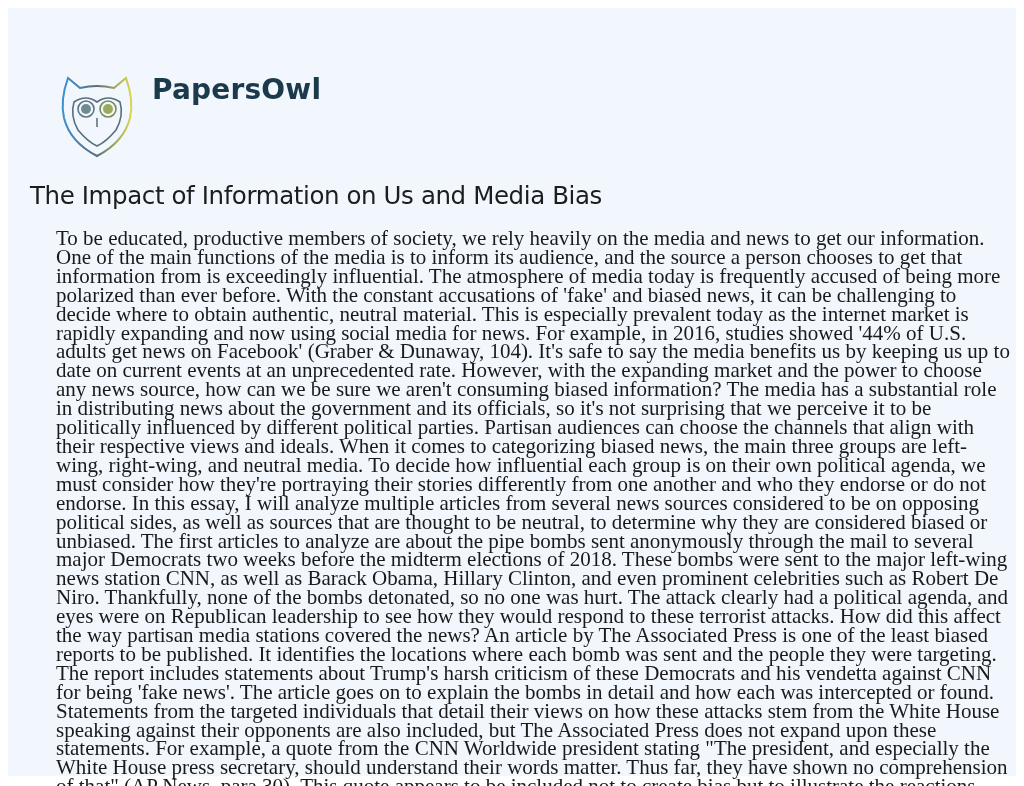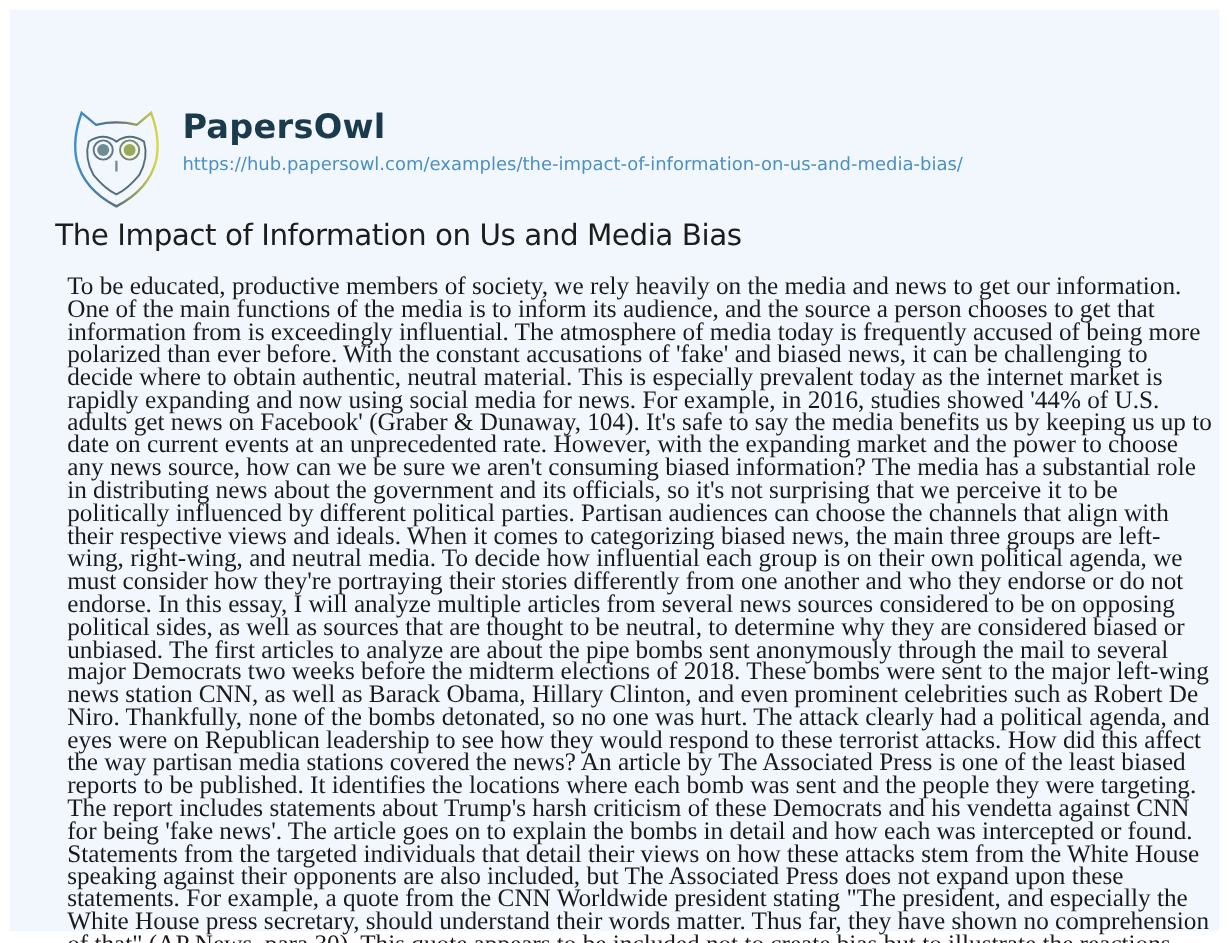--- a/index.html
+++ b/index.html
@@ -20,21 +20,20 @@
       width: 1008px;
       height: 768px;
       background: #f2f6fd;
     }
     .brand {
       position: absolute;
       left: 50px;
       top: 64px;
       display: flex;
       align-items: flex-start;
-      margin-top: 16px;
     }
     .logo {
       width: 78px;
       height: 86px;
       margin-right: 16px;
       margin-top: 0px;
     }
     .brand-text {
       display: flex;
       flex-direction: column;
@@ -52,21 +51,21 @@
       font-family: "DejaVu Sans", sans-serif;
       font-size: 15px;
       color: #4a90c2;
       line-height: 20px;
       margin-top: 5px;
       text-decoration: none;
       white-space: nowrap;
     }
     .page-title {
       position: absolute;
-      left: 38px;
+      left: 22px;
       top: 170px;
       margin: 0;
       font-family: "DejaVu Sans", sans-serif;
       font-weight: normal;
       font-size: 24.5px;
       color: #1d1d1d;
       letter-spacing: -0.4px;
       line-height: 36px;
     }
     .body-text {
@@ -97,20 +96,19 @@
       <path d="M10 6 L22 16 Q39 12 56 16 L68 6 Q76 28 72 46 Q66 70 39 84 Q12 70 6 46 Q2 28 10 6 Z" fill="none" stroke="url(#owlgrad)" stroke-width="2"></path>
       <path d="M16 30 Q28 22 39 30 Q50 22 62 30 Q66 44 58 58 Q48 70 39 74 Q30 70 20 58 Q12 44 16 30 Z" fill="none" stroke="#55707c" stroke-width="1.6"></path>
       <circle cx="28" cy="37" r="8" fill="none" stroke="#5f7580" stroke-width="1.6"></circle>
       <circle cx="28" cy="37" r="5" fill="#6f8c95"></circle>
       <circle cx="50" cy="37" r="8" fill="none" stroke="#7a8a5a" stroke-width="1.6"></circle>
       <circle cx="50" cy="37" r="5" fill="#9aaa5a"></circle>
       <line x1="39" y1="46" x2="39" y2="55" stroke="#7c8f96" stroke-width="2"></line>
     </svg>
     <div class="brand-text">
       <div class="brand-name">PapersOwl</div>
-      <a class="brand-url">https://hub.papersowl.com/examples/the-impact-of-information-on-us-and-media-bias/</a>
     </div>
   </div>
 
   <h1 class="page-title">The Impact of Information on Us and Media Bias</h1>
 
   <p class="body-text">To be educated, productive members of society, we rely heavily on the media and news to get our information. One of the main functions of the media is to inform its audience, and the source a person chooses to get that information from is exceedingly influential. The atmosphere of media today is frequently accused of being more polarized than ever before. With the constant accusations of 'fake' and biased news, it can be challenging to decide where to obtain authentic, neutral material. This is especially prevalent today as the internet market is rapidly expanding and now using social media for news. For example, in 2016, studies showed '44% of U.S. adults get news on Facebook' (Graber &amp; Dunaway, 104). It's safe to say the media benefits us by keeping us up to date on current events at an unprecedented rate. However, with the expanding market and the power to choose any news source, how can we be sure we aren't consuming biased information? The media has a substantial role in distributing news about the government and its officials, so it's not surprising that we perceive it to be politically influenced by different political parties. Partisan audiences can choose the channels that align with their respective views and ideals. When it comes to categorizing biased news, the main three groups are left-wing, right-wing, and neutral media. To decide how influential each group is on their own political agenda, we must consider how they're portraying their stories differently from one another and who they endorse or do not endorse. In this essay, I will analyze multiple articles from several news sources considered to be on opposing political sides, as well as sources that are thought to be neutral, to determine why they are considered biased or unbiased. The first articles to analyze are about the pipe bombs sent anonymously through the mail to several major Democrats two weeks before the midterm elections of 2018. These bombs were sent to the major left-wing news station CNN, as well as Barack Obama, Hillary Clinton, and even prominent celebrities such as Robert De Niro. Thankfully, none of the bombs detonated, so no one was hurt. The attack clearly had a political agenda, and eyes were on Republican leadership to see how they would respond to these terrorist attacks. How did this affect the way partisan media stations covered the news? An article by The Associated Press is one of the least biased reports to be published. It identifies the locations where each bomb was sent and the people they were targeting. The report includes statements about Trump's harsh criticism of these Democrats and his vendetta against CNN for being 'fake news'. The article goes on to explain the bombs in detail and how each was intercepted or found. Statements from the targeted individuals that detail their views on how these attacks stem from the White House speaking against their opponents are also included, but The Associated Press does not expand upon these statements. For example, a quote from the CNN Worldwide president stating "The president, and especially the White House press secretary, should understand their words matter. Thus far, they have shown no comprehension of that" (AP News, para.30). This quote appears to be included not to create bias but to illustrate the reactions from the targeted victims. Overall, the article demonstrates little bias and chiefly presents the facts. On the other hand, Fox News published an article that shed a</p>
 </div>
 
 </body></html>

